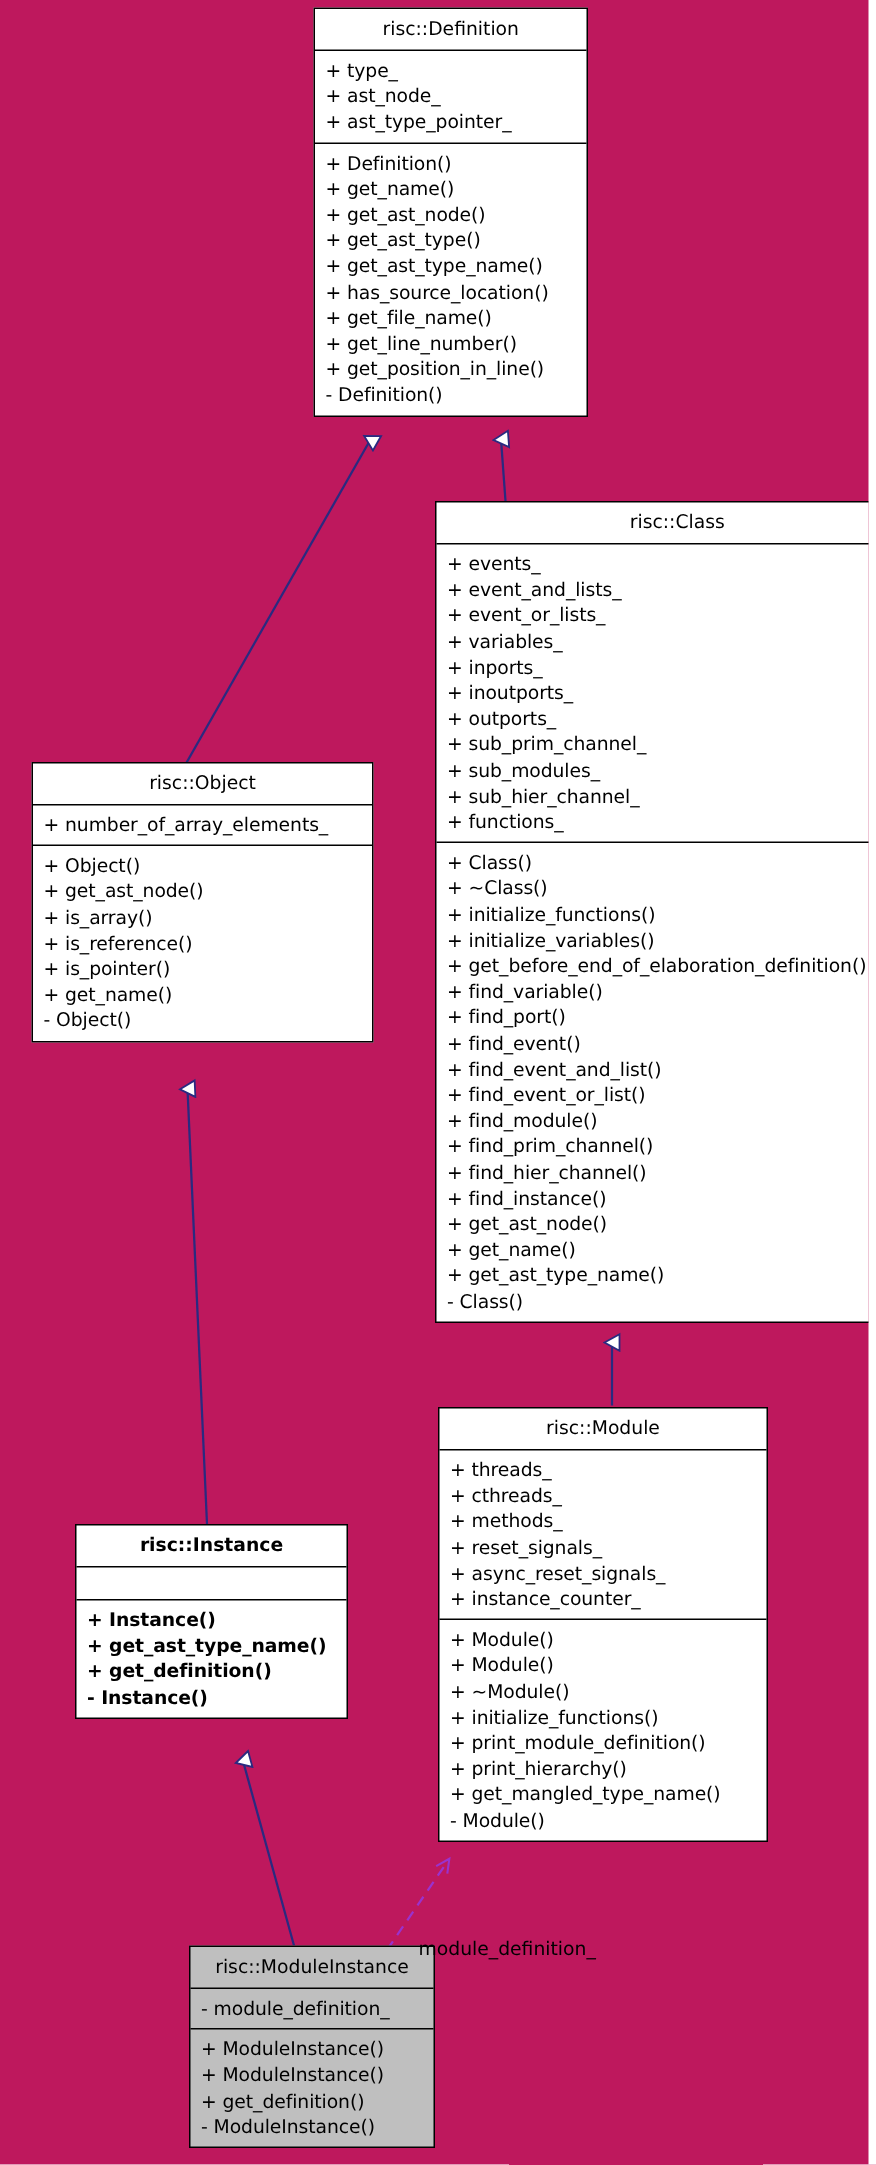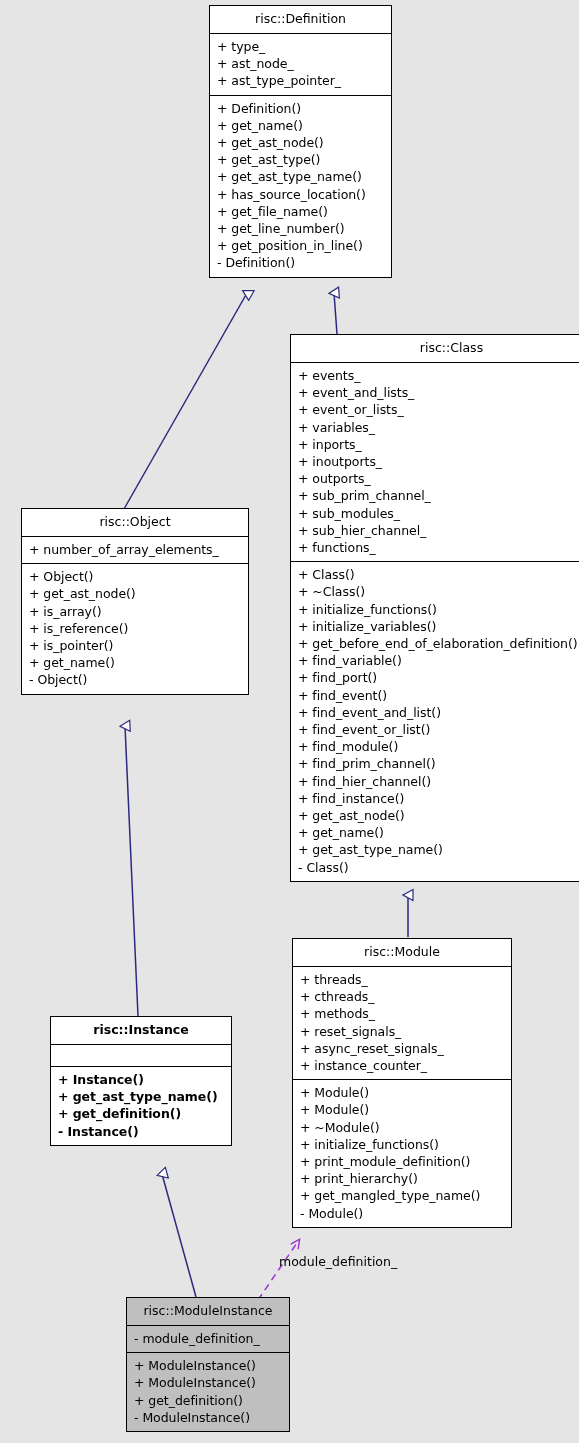--- a/index.html
+++ b/index.html
@@ -8,21 +8,21 @@
     padding: 0;
     background: #ffffff;
   }
   body {
     font-family: "DejaVu Sans", "Liberation Sans", sans-serif;
   }
   #canvas {
     position: relative;
     width: 579px;
     height: 1443px;
-    background: #e5e5e5;
+    background: #be185d;
     overflow: hidden;
   }
   svg.edges {
     position: absolute;
     left: 0;
     top: 0;
     width: 584px;
     height: 1443px;
     pointer-events: none;
   }
@@ -60,20 +60,21 @@
     line-height: 17.2px;
     white-space: nowrap;
     letter-spacing: -0.05px;
   }
   .edge-label {
     position: absolute;
     font-size: 12.5px;
     color: #000000;
     white-space: nowrap;
     z-index: 4;
+    margin-top: 37px;
   }
 </style>
 </head>
 <body>
 
 <div id="canvas">
 
   <svg class="edges" viewBox="0 0 584 1443" xmlns="http://www.w3.org/2000/svg">
     <defs>
       <marker id="hollowTri" markerWidth="14" markerHeight="14" refX="6.5" refY="6" orient="auto" markerUnits="userSpaceOnUse">

